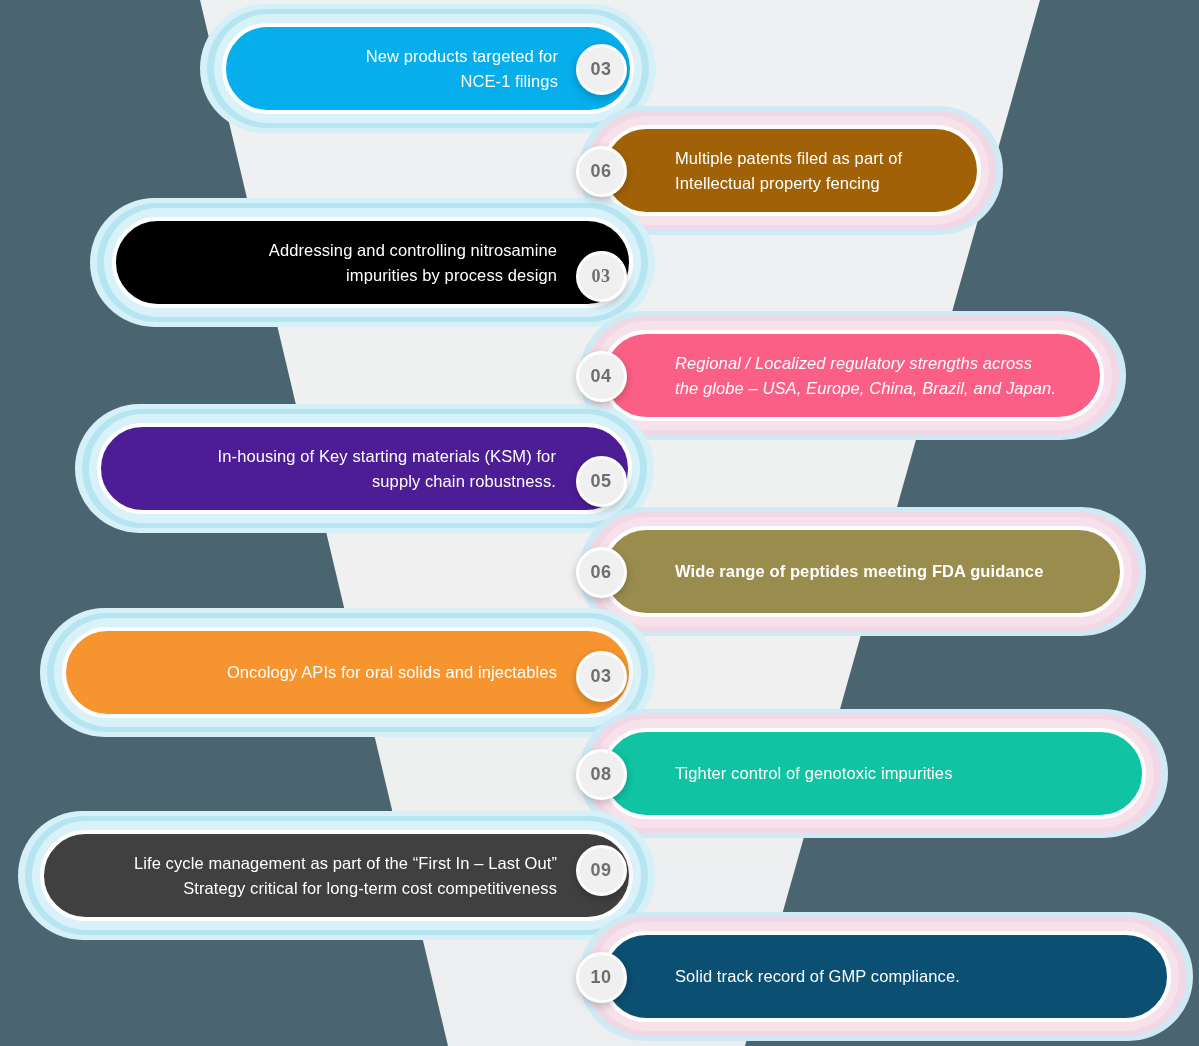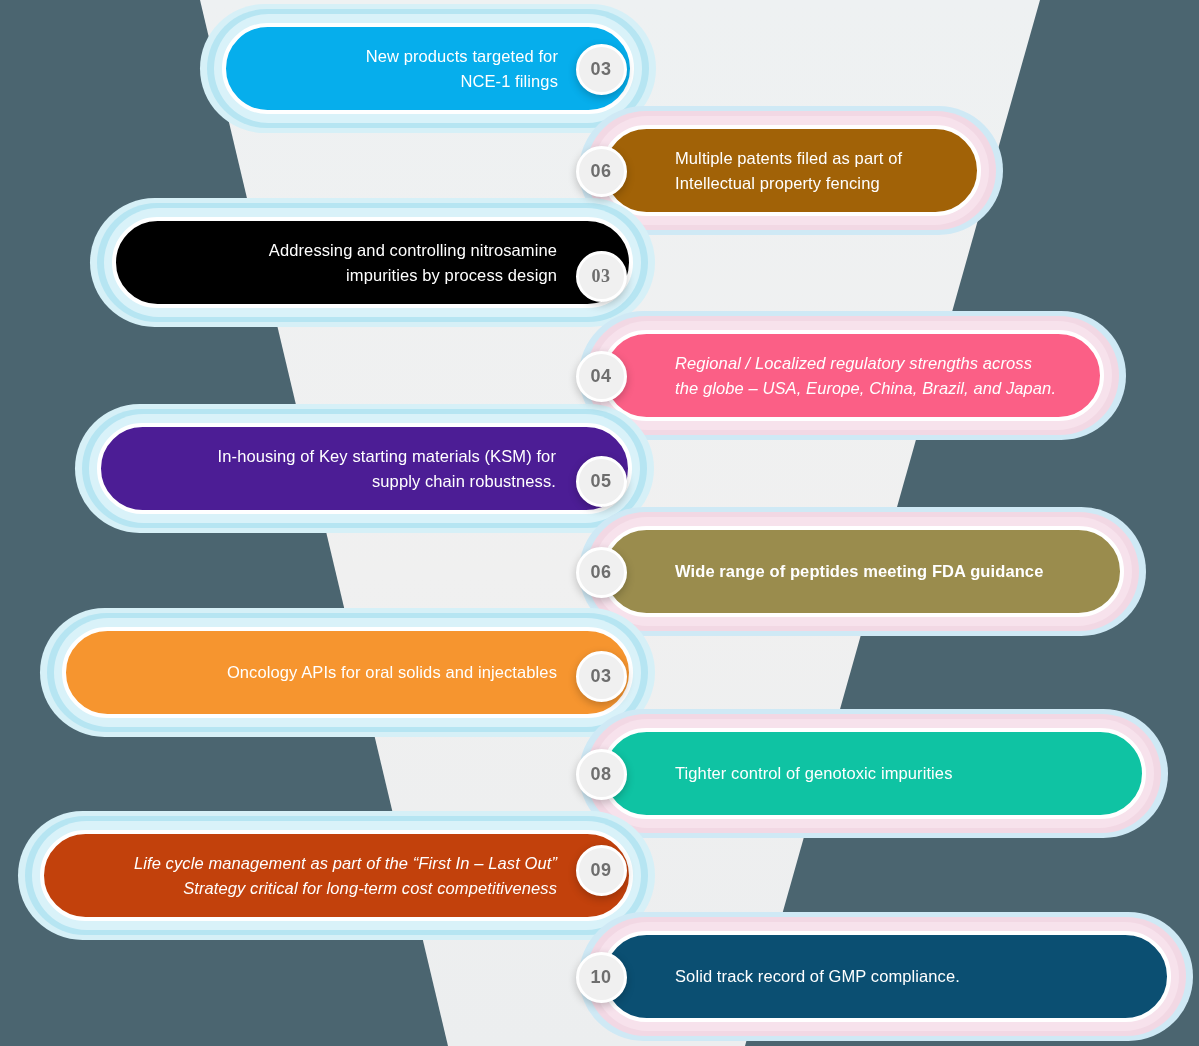--- a/index.html
+++ b/index.html
@@ -212,21 +212,21 @@
           <div class="pill" style="background: rgb(15, 195, 163);">
             <div class="pill-text">Tighter control of genotoxic impurities</div>
           </div>
         </div>
       </div>
       <div class="row side-left" style="top: 825px;">
         <div class="pill-wrap" style="left: 40px; width: 593px;">
           <div class="halo h1"></div>
           <div class="halo h2"></div>
           <div class="halo h3"></div>
-          <div class="pill" style="background: #c2410c; font-style: italic;">
+          <div class="pill" style="background: #404040;">
             <div class="pill-text">Life cycle management as part of the “First In – Last Out”
 Strategy critical for long-term cost competitiveness</div>
           </div>
         </div>
       </div>
       <div class="row side-right" style="top: 926px;">
         <div class="pill-wrap" style="left: 601px; width: 570px;">
           <div class="halo h1"></div>
           <div class="halo h2"></div>
           <div class="halo h3"></div>

